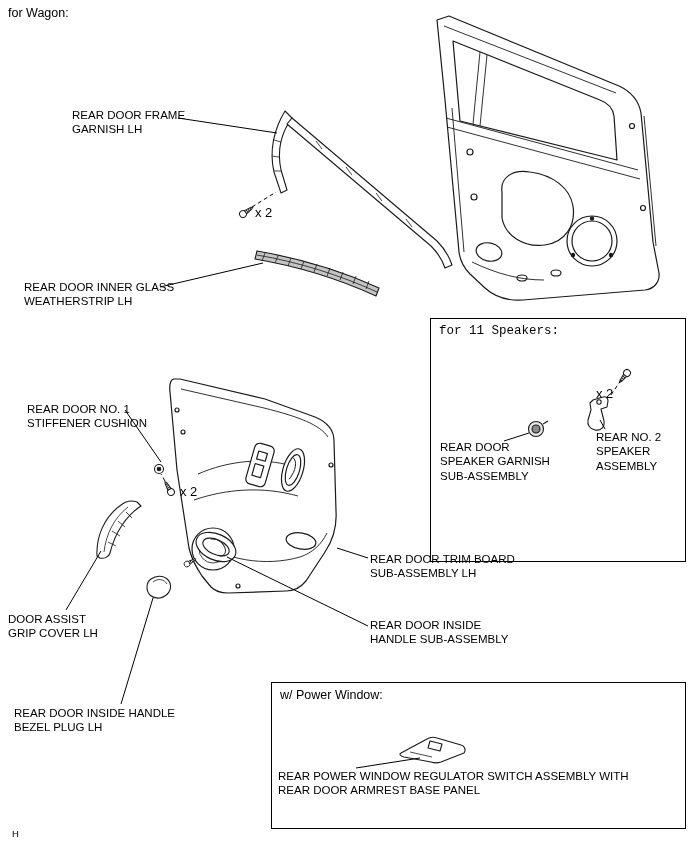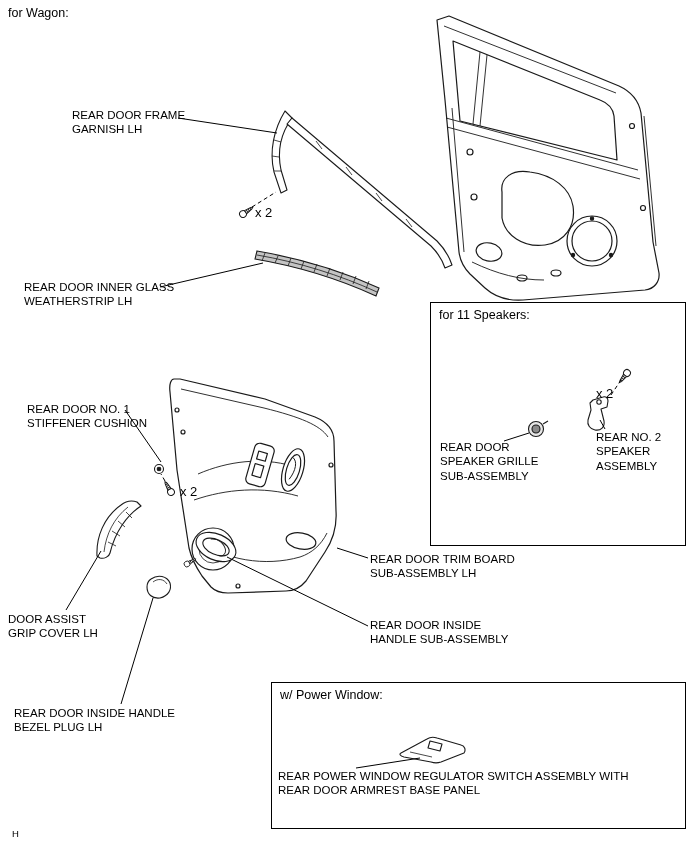--- a/index.html
+++ b/index.html
@@ -201,21 +201,21 @@
       <path d="M420,758 L356,768"></path>
     </g>
 
     <g stroke="#000000" stroke-width="1" fill="none" stroke-dasharray="4 3">
       <path d="M252,207 L276,192"></path>
       <path d="M165,481 L161,474"></path>
       <path d="M621,380 L609,398"></path>
     </g>
   </svg>
 
-  <div class="vbox" style="left:430px;top:302px;width:254px;height:242px;">
+  <div class="vbox" style="left:430px;top:318px;width:254px;height:242px;font-family:Liberation Mono, monospace;">
     <div class="vbox-title">for 11 Speakers:</div>
   </div>
 
   <div class="vbox" style="left:271px;top:682px;width:413px;height:145px;">
     <div class="vbox-title">w/ Power Window:</div>
   </div>
 
   <div class="hdr">for Wagon:</div>
 
   <div class="label" style="left:72px;top:108px;">REAR DOOR FRAME
@@ -233,21 +233,21 @@
   <div class="label" style="left:370px;top:618px;">REAR DOOR INSIDE
 HANDLE SUB-ASSEMBLY</div>
 
   <div class="label" style="left:8px;top:612px;">DOOR ASSIST
 GRIP COVER LH</div>
 
   <div class="label" style="left:14px;top:706px;">REAR DOOR INSIDE HANDLE
 BEZEL PLUG LH</div>
 
   <div class="label" style="left:440px;top:440px;">REAR DOOR
-SPEAKER GRILLE
+SPEAKER GARNISH
 SUB-ASSEMBLY</div>
 
   <div class="label" style="left:596px;top:430px;">REAR NO. 2
 SPEAKER
 ASSEMBLY</div>
 
   <div class="label" style="left:278px;top:769px;">REAR POWER WINDOW REGULATOR SWITCH ASSEMBLY WITH
 REAR DOOR ARMREST BASE PANEL</div>
 
   <div class="qty" style="left:255px;top:205px;">x 2</div>

